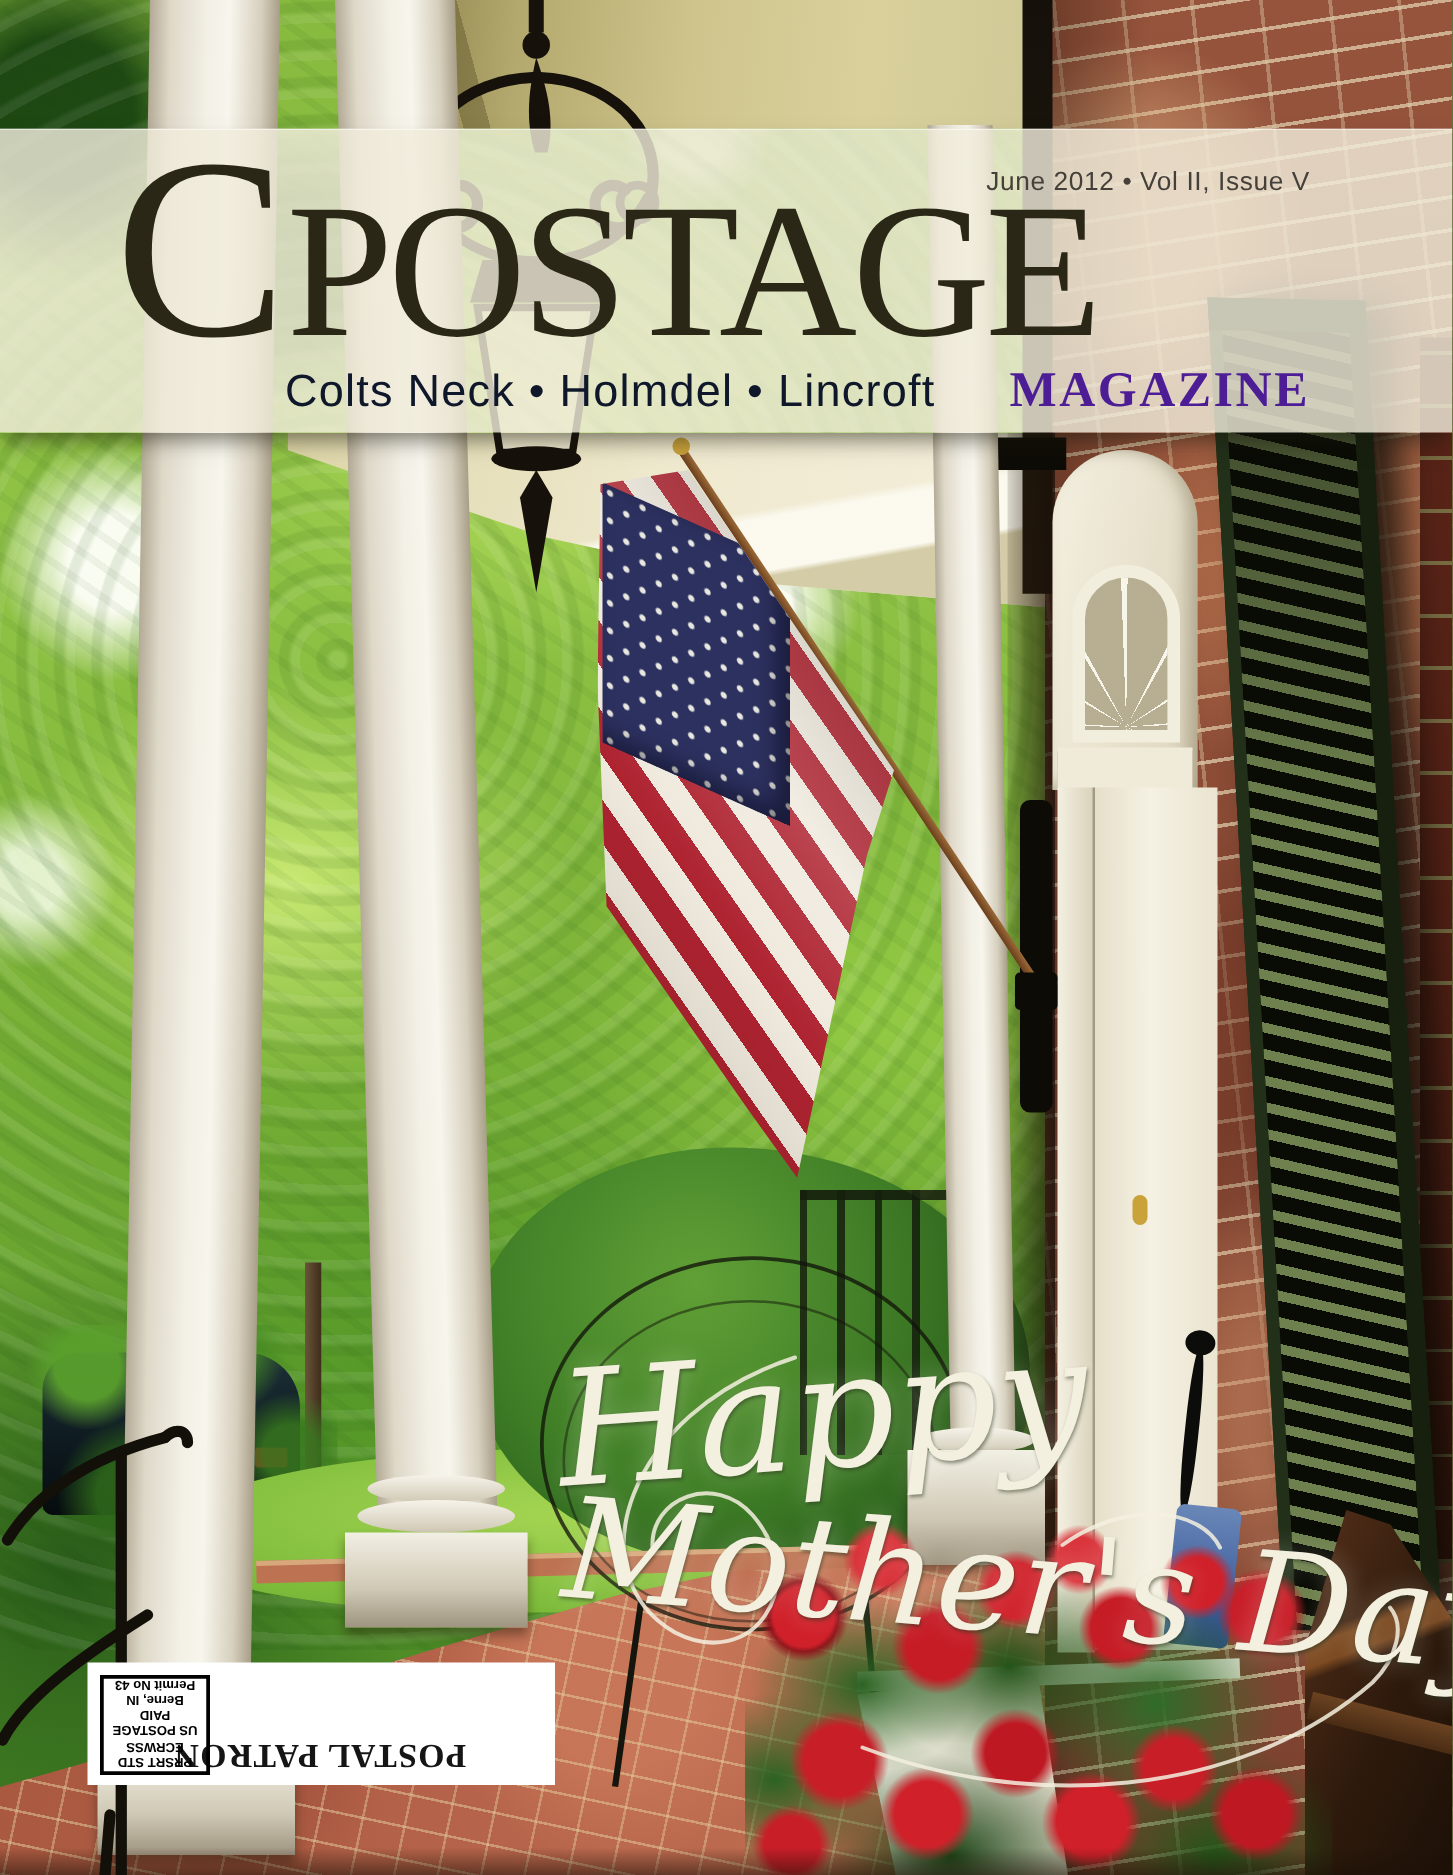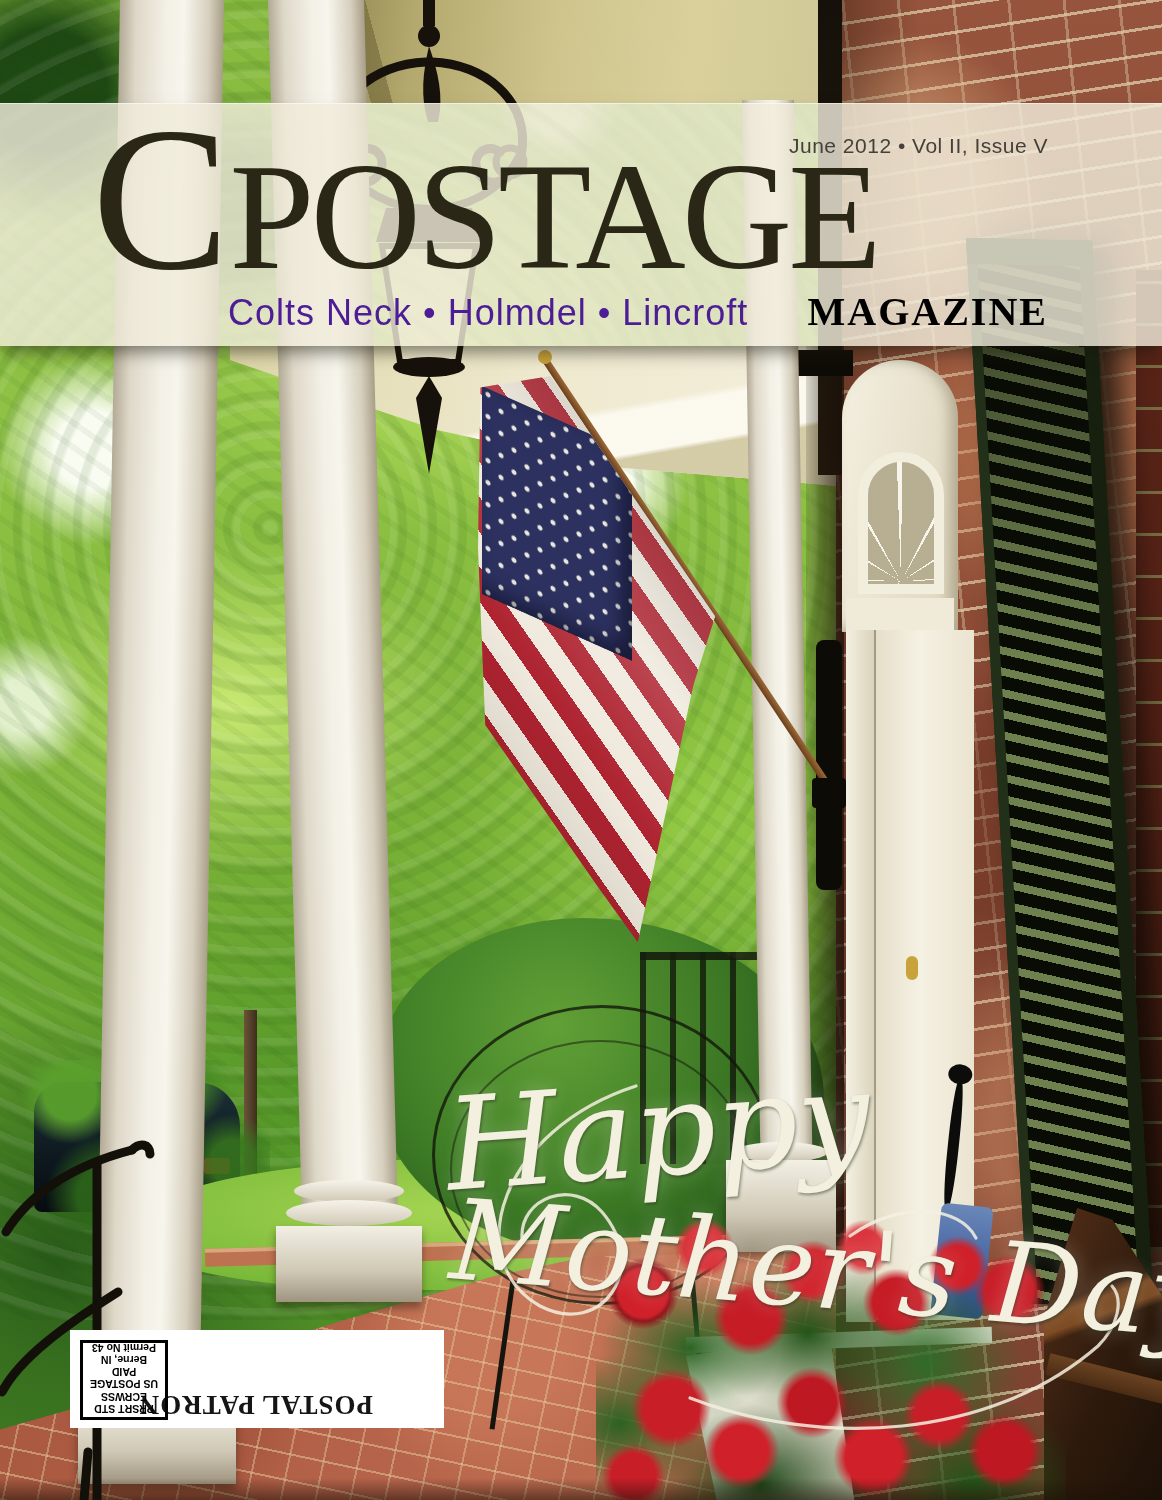--- a/index.html
+++ b/index.html
@@ -209,23 +209,23 @@
   
   .banner{left:0;top:103px;width:1162px;height:243px;background:rgba(240,235,218,.82);
     border-top:1px solid rgba(255,255,255,.55);
     box-shadow:0 10px 16px -4px rgba(25,25,12,.55);}
   .issue{top:30px;right:114px;font-size:21px;letter-spacing:.5px;color:#45413a;}
   .mast-title{left:92px;top:-8px;display:flex;align-items:baseline;color:#2a2717;
     font-family:"Liberation Serif",serif;}
   .mast-cap{font-size:206px;line-height:1;position:static;}
   .mast-rest{font-size:153px;line-height:1;letter-spacing:-4px;position:static;}
   .tagline{left:228px;top:184px;right:114px;display:flex;align-items:baseline;justify-content:space-between;}
-  .regions{position:static;font-size:36px;letter-spacing:1px;color:#4c1d95;}
+  .regions{position:static;font-size:36px;letter-spacing:1px;color:#0f172a;}
   .magazine{position:static;font-family:"Liberation Serif",serif;font-weight:bold;
-    font-size:40px;letter-spacing:2px;color:#000000;}
+    font-size:40px;letter-spacing:2px;color:#4c1d95;}
 
   
   .mail-label{left:70px;top:1330px;width:374px;height:98px;background:#fff;}
   .mail-rotor{left:0;top:0;width:374px;height:98px;transform:rotate(180deg);}
   .patron{left:71px;top:8px;font-family:"Liberation Serif",serif;font-weight:bold;
     font-size:27px;letter-spacing:1px;color:#151515;}
   .permit-box{right:10px;top:8px;width:88px;height:80px;border:3px solid #000;
     padding-top:2px;text-align:center;}
   .permit-line{position:static;display:block;font-size:10.5px;font-weight:bold;
     line-height:1.17;color:#000;white-space:nowrap;}

